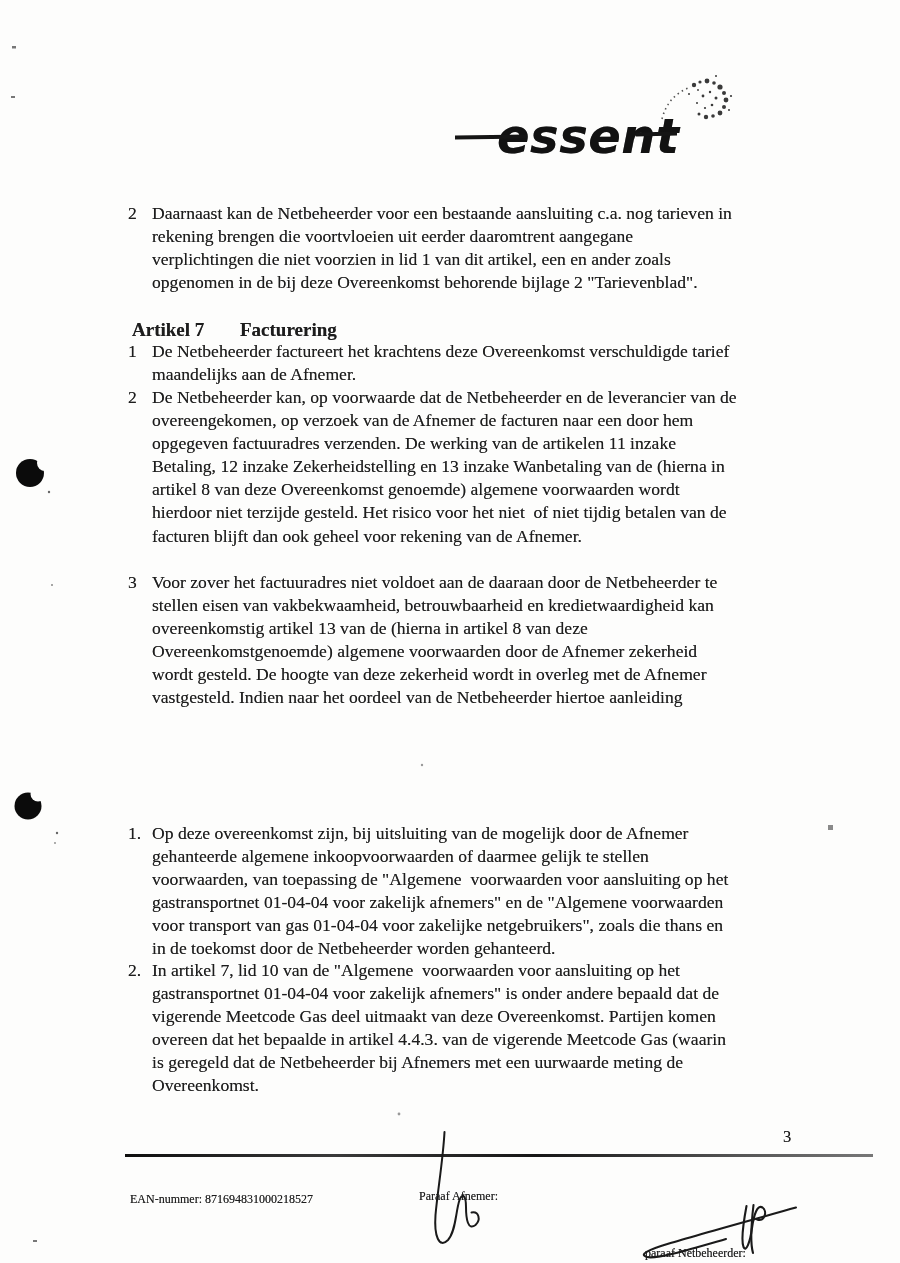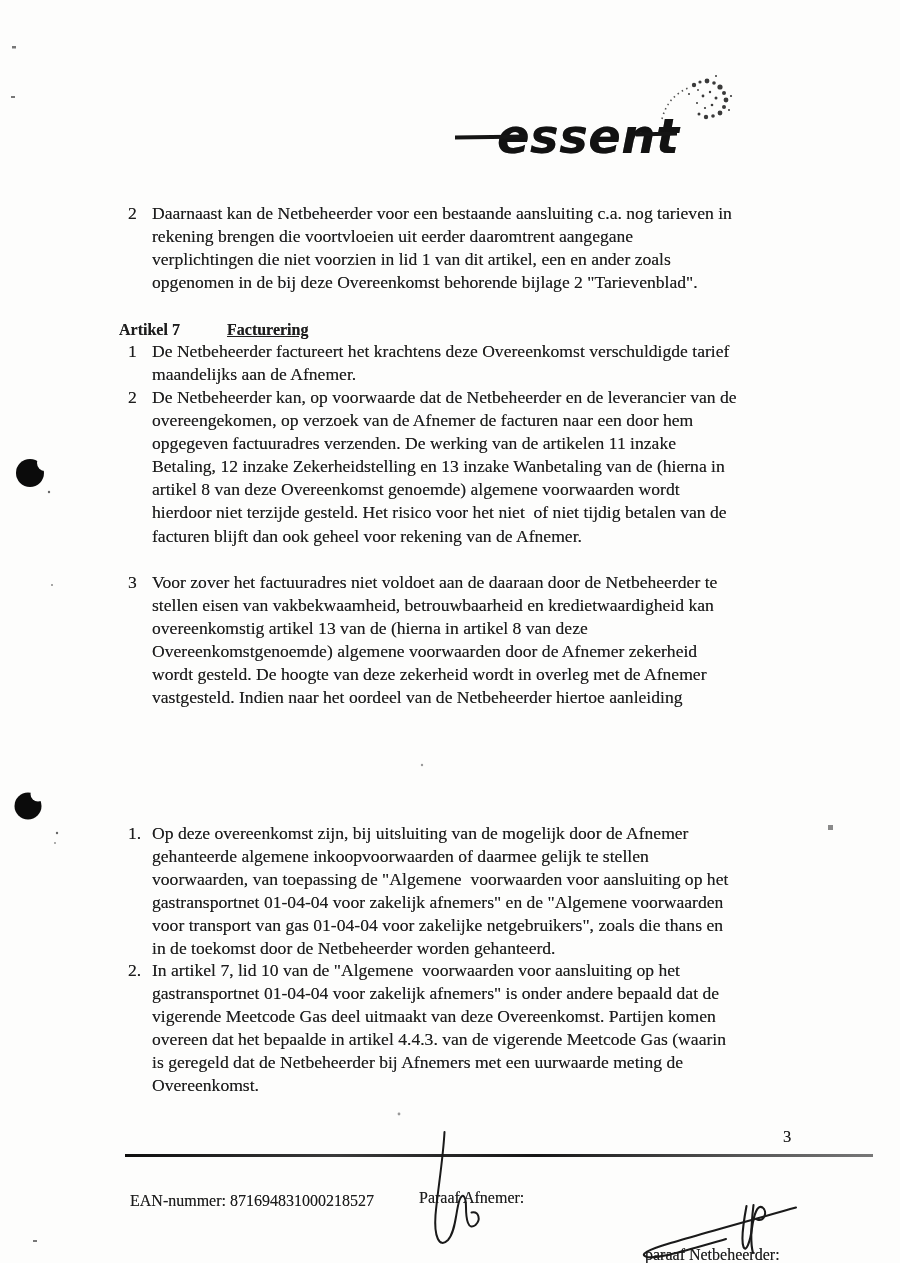--- a/index.html
+++ b/index.html
@@ -15,27 +15,27 @@
     letter-spacing:0.5px;
   }
   .logo-bar{position:absolute;background:#151515;height:4px;}
   .logo-bar.left{left:455px;top:135px;width:72px;transform:rotate(-0.6deg);}
   .logo-bar.tbar{left:636px;top:132px;width:41px;transform:rotate(-1.2deg);}
   
   .item{position:absolute;left:128px;display:flex;font-size:17.6px;line-height:23.1px;}
   .item .num{width:24px;flex:0 0 24px;}
   .item .lines{width:665px;}
   .ln{white-space:pre;}
-  .heading{position:absolute;left:119px;font-size:16px;line-height:23.1px;font-weight:bold;text-decoration:underline;}
+  .heading{position:absolute;left:132px;font-size:19px;line-height:23.1px;font-weight:bold;}
   .h-label{display:inline-block;width:108px;}
   
   .rule{position:absolute;left:125px;top:1154px;width:748px;height:2.5px;
         background:linear-gradient(90deg,#0e0e0e,#3a3a3a 28%,#161616 55%,#555 82%,#777);}
   .pagenum{position:absolute;left:783px;top:1127px;font-size:16.5px;}
-  .foot{position:absolute;font-size:16px;white-space:pre;}
+  .foot{position:absolute;font-size:12px;white-space:pre;}
   .foot.ean{left:130px;top:1192px;}
   .foot.pa{left:419px;top:1189px;}
   .foot.pn{left:645px;top:1218px;margin-top:28px;}
   .overlay{position:absolute;left:0;top:0;pointer-events:none;}
 </style>
 </head>
 <body>
 
 <div class="page">
 

